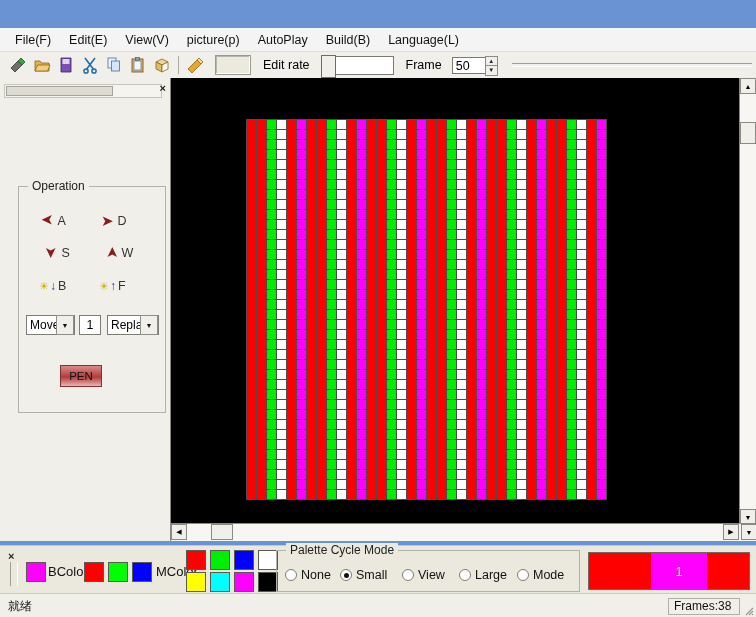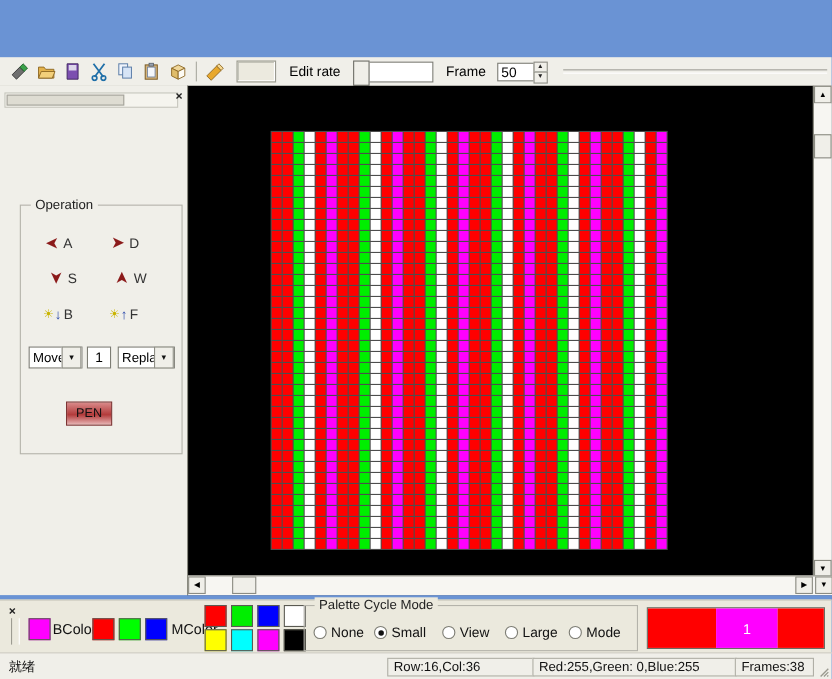--- a/index.html
+++ b/index.html
@@ -214,20 +214,29 @@
   .grip{
     position:absolute;right:2px;bottom:2px;width:12px;height:12px;
   }
 </style>
 </head>
 <body>
 
 <div class="app">
 
 
+  <div class="menubar">
+    <div class="menu-item">File(F)</div>
+    <div class="menu-item">Edit(E)</div>
+    <div class="menu-item">View(V)</div>
+    <div class="menu-item">picture(p)</div>
+    <div class="menu-item">AutoPlay</div>
+    <div class="menu-item">Build(B)</div>
+    <div class="menu-item">Language(L)</div>
+  </div>
 
   <div class="toolbar">
     <div style="width:6px"></div>
     <div class="tbtn">
       <svg width="18" height="18" viewBox="0 0 18 18">
         <path d="M2 12 L9 5 L13 9 L6 16 Z" fill="#6f6f6f" stroke="#333" stroke-width=".8"></path>
         <path d="M9 5 L12 2 L16 6 L13 9 Z" fill="#3aa24a" stroke="#1d5c28" stroke-width=".8"></path>
       </svg>
     </div>
     <div class="tbtn">
@@ -1792,22 +1801,20 @@
 
     <div class="framepreview" id="framePrev">
         <div style="width: 62px; height: 100%; background: rgb(255, 0, 0); display: flex; align-items: center; justify-content: center; color: rgb(255, 255, 255); font-size: 13px;"></div>
         <div style="width: 56px; height: 100%; background: rgb(255, 0, 255); display: flex; align-items: center; justify-content: center; color: rgb(255, 255, 255); font-size: 13px;">1</div>
         <div style="width: 42px; height: 100%; background: rgb(255, 0, 0); display: flex; align-items: center; justify-content: center; color: rgb(255, 255, 255); font-size: 13px;"></div>
       </div>
   </div>
 
   <div class="statusbar">
     <div class="st-ready">就绪</div>
-    <div class="st-pane" style="position:absolute;left:352px;width:134px;">Row:16,Col:36</div>
-    <div class="st-pane" style="position:absolute;left:484px;width:186px;">Red:255,Green:  0,Blue:255</div>
     <div class="st-pane" style="position:absolute;left:668px;width:72px;">Frames:38</div>
     <div class="grip">
       <svg width="12" height="12" viewBox="0 0 12 12">
         <path d="M11 4 L4 11 M11 7 L7 11 M11 10 L10 11" stroke="#9a998f" stroke-width="1.2"></path>
       </svg>
     </div>
   </div>
 
 </div>
 

